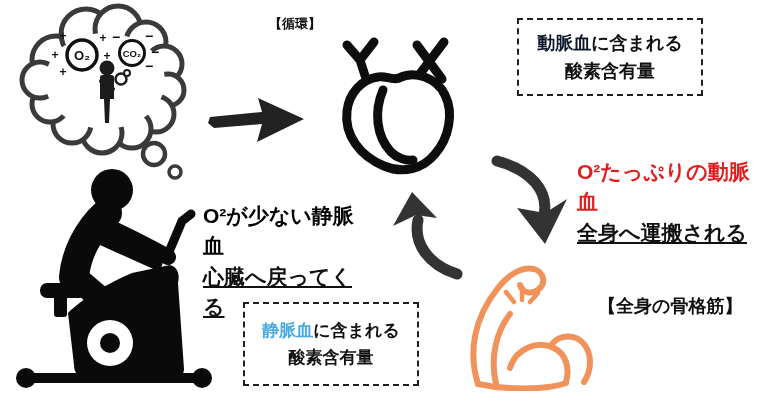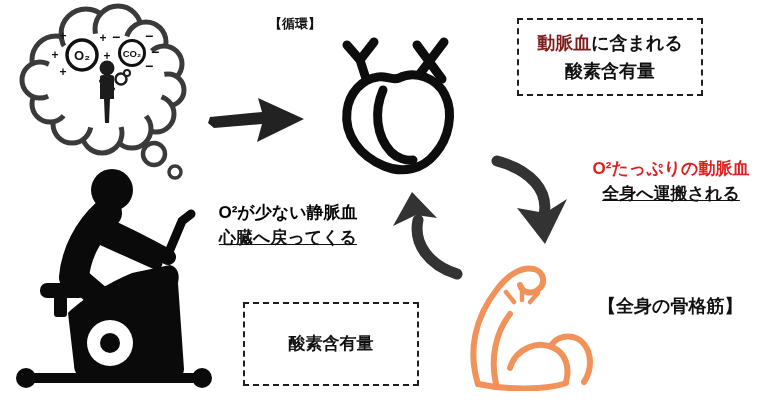--- a/index.html
+++ b/index.html
@@ -11,24 +11,24 @@
   
   .heading{left:269px;top:15px;font-size:13px;letter-spacing:0px;color:#111;}
   
   .dash-box{
     border:2px dashed #1f1f1f;background:#fff;text-align:center;
     display:flex;flex-direction:column;justify-content:center;gap:5px;
     font-size:18px;line-height:1.25;
   }
   .box-arterial{left:517px;top:18px;width:182px;height:74px;}
   .box-venous{left:243px;top:302px;width:172px;height:80px;font-size:17px;}
-  .term-red{color:#7f1d1d;}
+  .term-red{color:#0f172a;}
   .term-blue{color:#45a9df;}
   
-  .flow-text{text-align:center;line-height:1.45;font-size:17px;}
+  .flow-text{text-align:left;line-height:1.45;font-size:21px;}
   .flow-right{left:577px;top:157px;width:188px;}
   .flow-left{left:203px;top:201px;width:170px;}
   .line-red{color:#e02020;}
   .line-blue{color:#000000;}
   .line-black{color:#111;text-decoration:underline;}
   
   .muscle-label{left:598px;top:294px;width:168px;font-size:18px;text-align:left;color:#111;}
   .watermark{left:592px;top:377px;width:168px;font-size:19px;text-align:center;color:#565656;}
   svg{display:block;}
 </style>
@@ -145,20 +145,23 @@
     <path d="M72,84 C44,75 28,54 33,30" stroke="#333333" stroke-width="11" stroke-linecap="round" fill="none"></path>
     <path d="M8,36 L27,2 L52,28 L31,25 Z" fill="#333333"></path>
   </svg>
 
   <div class="abs flow-text flow-left">
     <div class="line-blue">O²が少ない静脈血</div>
     <div class="line-black">心臓へ戻ってくる</div>
   </div>
 
   <div class="abs dash-box box-venous">
+    <div>
+      <span class="term-blue">静脈血</span><span>に含まれる</span>
+    </div>
     <div>酸素含有量</div>
   </div>
 
   <svg class="abs" style="left:462px;top:256px;" width="135" height="135" viewBox="0 0 135 135">
     <g stroke="#f0925a" stroke-width="6" stroke-linecap="round" stroke-linejoin="round" fill="none">
       <path d="M16,128 C6,96 12,62 36,32 C46,19 60,10 72,13 C82,16 84,27 77,33 C70,39 60,37 58,29"></path>
       <path d="M34,128 C28,102 34,76 48,58"></path>
       <path d="M48,112 C54,92 76,84 92,92 C104,98 108,112 104,126"></path>
       <path d="M90,88 C98,78 114,78 122,88 C130,98 130,114 122,126"></path>
       <path d="M16,128 C44,134 86,134 104,127"></path>

